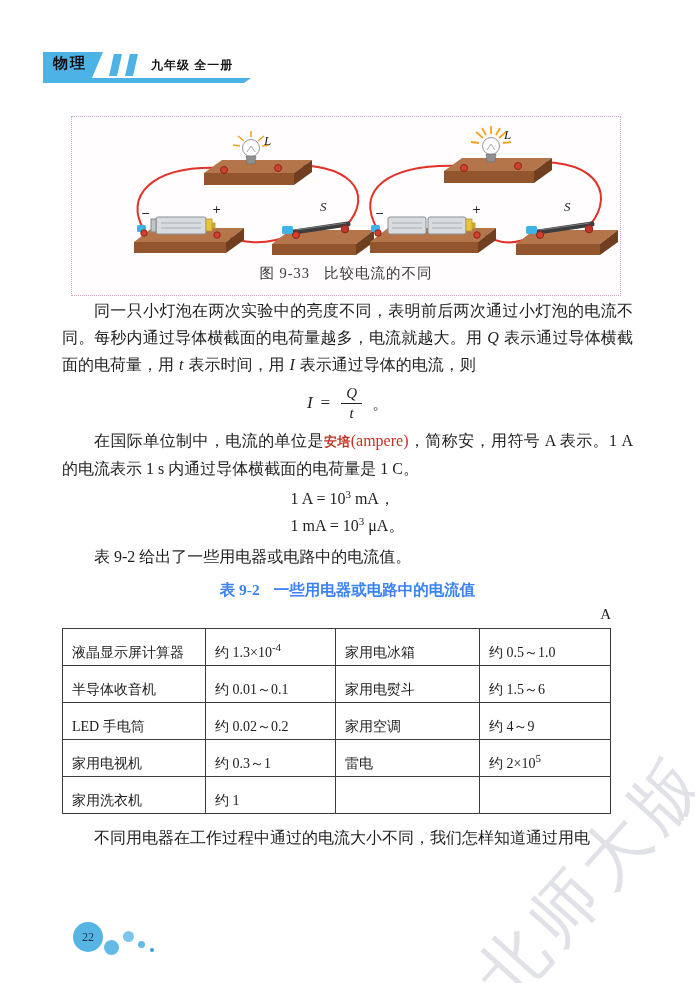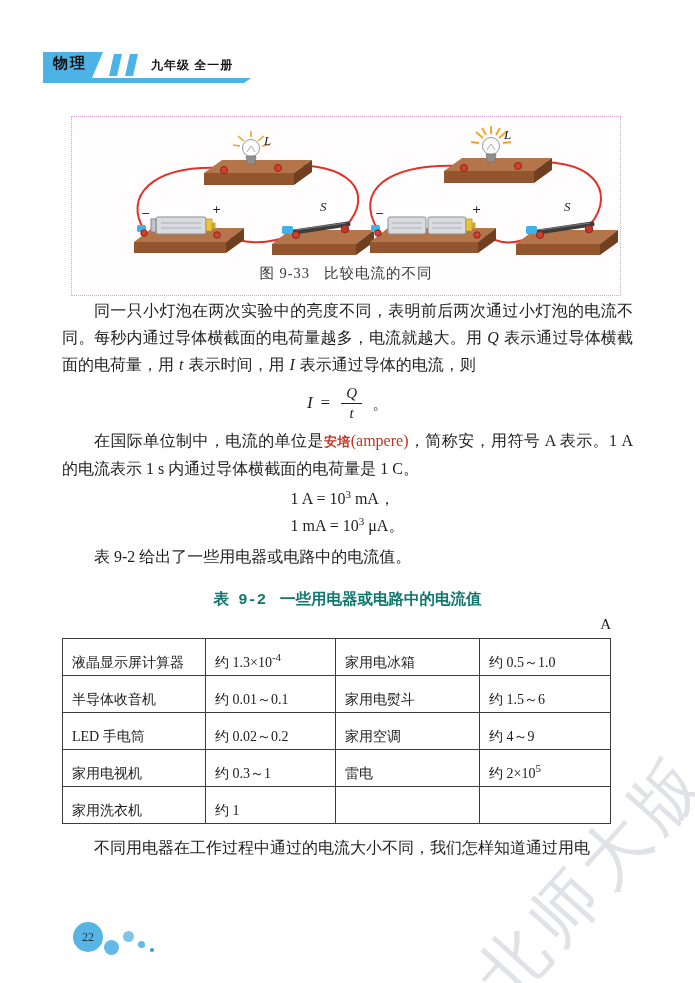--- a/index.html
+++ b/index.html
@@ -46,22 +46,22 @@
   sup{font-size:11px;line-height:0;}
   .formula-line{text-align:center;margin:4px 0 3px 0;font-size:17px;height:42px;
     display:flex;align-items:center;justify-content:center;}
   .frac{display:inline-flex;flex-direction:column;align-items:center;
     vertical-align:middle;margin:0 4px;font-size:15px;}
   .frac .num{display:block;border-bottom:1px solid #222;padding:0 5px 1px 5px;}
   .frac .den{display:block;padding-top:1px;}
   .eq-sp{margin:0 7px;}
   .conv-block{text-align:center;margin:3px 0 4px 0;line-height:27px;font-size:16px;}
   .conv-inner{display:inline-block;text-align:left;}
-  .tbl-title{text-align:center;font-family:Liberation Mono, monospace;font-weight:bold;
-    font-size:15.5px;color:#0f766e;margin-top:19px;line-height:22px;}
+  .tbl-title{text-align:center;font-family:Liberation Serif, serif;font-weight:bold;
+    font-size:15.5px;color:#3b82f6;margin-top:9px;line-height:22px;}
   .tbl-title .t-label{margin-right:14px;font-weight:bold;}
   .unit-row{text-align:right;padding-right:22px;font-size:15px;line-height:22px;margin-top:2px;}
   table.cur{border-collapse:collapse;width:548px;margin-top:3px;table-layout:fixed;}
   table.cur td{
     border:1px solid #3c3c3c;height:24px;font-size:14px;
     padding:12px 4px 0 9px;white-space:nowrap;overflow:hidden;color:#1b1b1b;
   }
   table.cur{border:1.5px solid #333;}
   td.dbl{border-left:3px double #3c3c3c;}
   .p5{margin-top:10px !important;}

